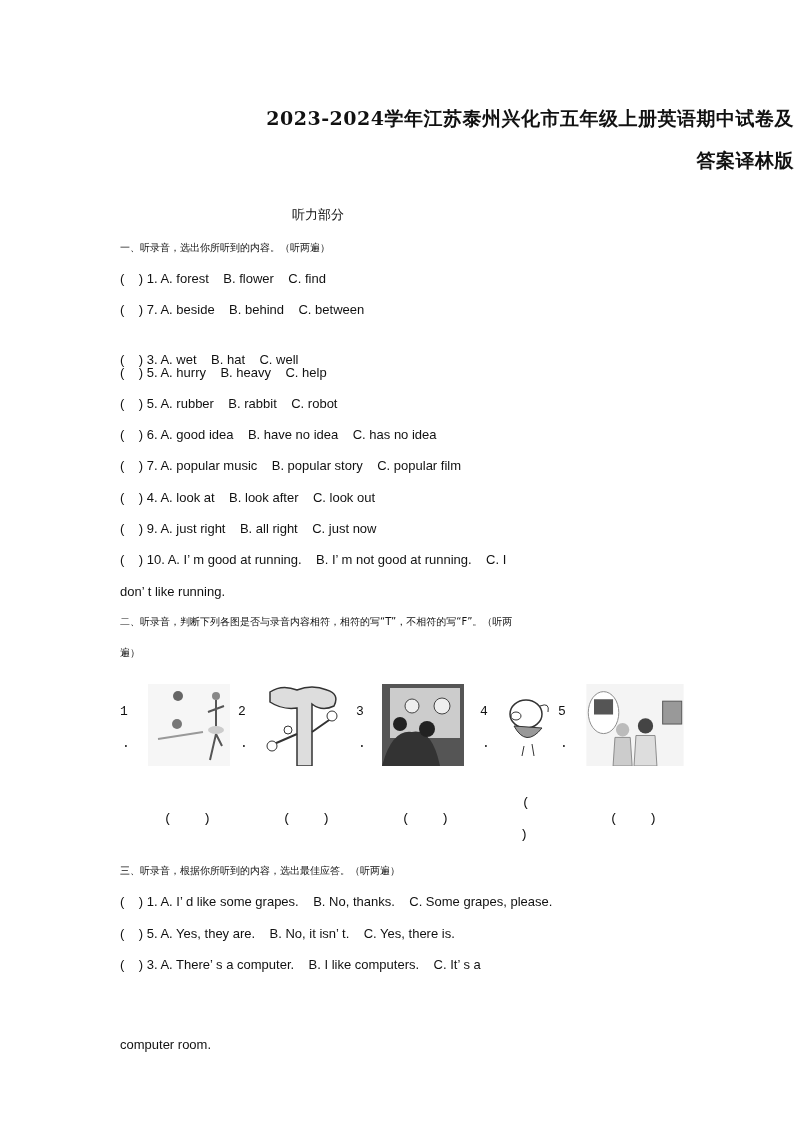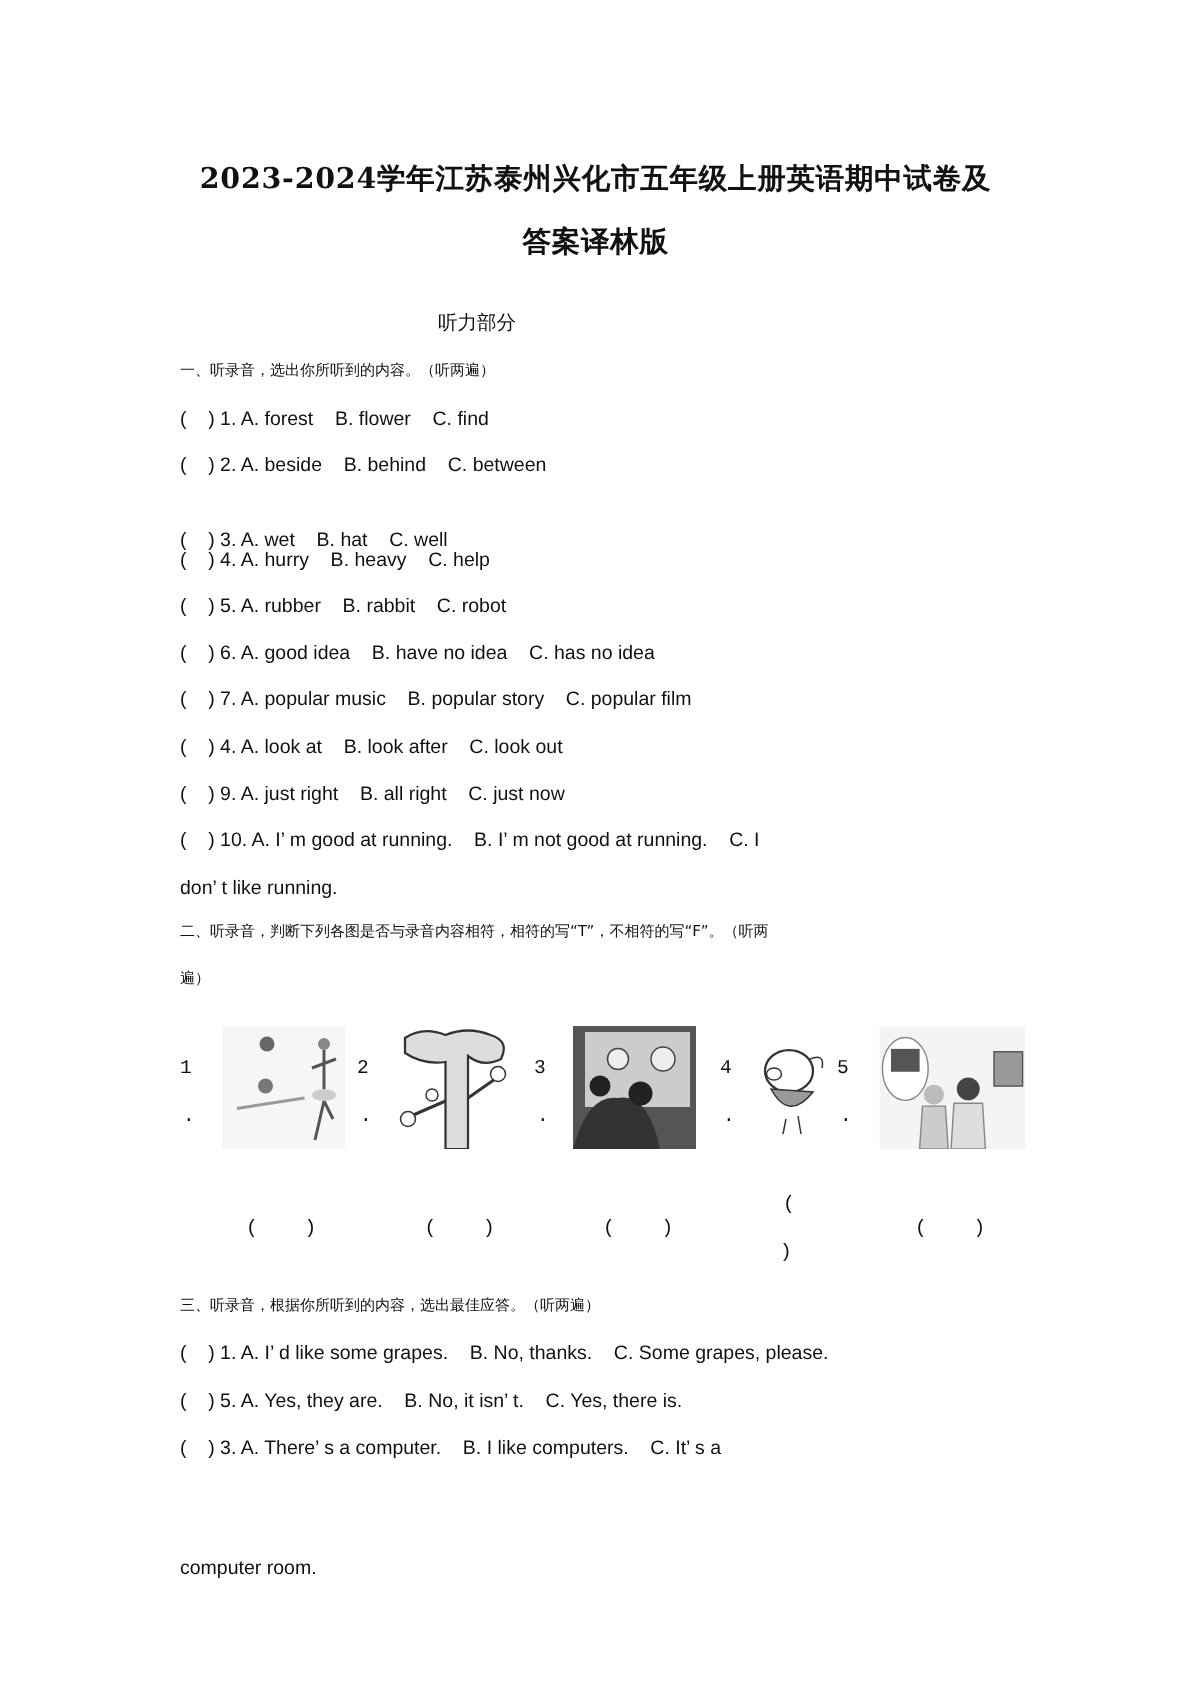--- a/index.html
+++ b/index.html
@@ -1,18 +1,18 @@
 <!DOCTYPE html>
 <html><head>
 <meta charset="utf-8">
 <style>
   html, body { margin: 0; padding: 0; background: #ffffff; }
   body { width: 794px; height: 1123px; position: relative; overflow: hidden; color: #111; }
   .title {
-    position: absolute; left: 0; width: 794px; text-align: center;
+    position: absolute; left: 0; width: 794px; text-align: right;
     font-family: "DejaVu Serif", "Liberation Serif", serif;
     font-size: 19px; font-weight: bold; letter-spacing: 0.5px;
   }
   .t1 { top: 106px; }
   .t2 { top: 148px; }
   .subhead { position: absolute; top: 206px; left: 0; width: 636px; text-align: center; font-family: "DejaVu Sans", sans-serif; font-size: 13px; }
   .line {
     position: absolute; left: 120px; font-family: Liberation Sans, sans-serif;
     font-size: 13px; white-space: pre; line-height: 16px;
   }
@@ -25,23 +25,23 @@
 </style>
 </head>
 <body>
 
 <div class="title t1">2023-2024学年江苏泰州兴化市五年级上册英语期中试卷及</div>
 <div class="title t2">答案译林版</div>
 <div class="subhead">听力部分</div>
 
 <div class="line cn" style="top:240px;">一、听录音，选出你所听到的内容。（听两遍）</div>
 <div class="line" style="top:271px;">(    ) 1. A. forest    B. flower    C. find</div>
-<div class="line" style="top:302px;">(    ) 2. A. beside    B. behind    C. between</div>
+<div class="line" style="top:302px;">(    ) 7. A. beside    B. behind    C. between</div>
 <div class="line" style="top:352px;">(    ) 3. A. wet    B. hat    C. well</div>
-<div class="line" style="top:365px;">(    ) 4. A. hurry    B. heavy    C. help</div>
+<div class="line" style="top:365px;">(    ) 5. A. hurry    B. heavy    C. help</div>
 <div class="line" style="top:396px;">(    ) 5. A. rubber    B. rabbit    C. robot</div>
 <div class="line" style="top:427px;">(    ) 6. A. good idea    B. have no idea    C. has no idea</div>
 <div class="line" style="top:458px;">(    ) 7. A. popular music    B. popular story    C. popular film</div>
 <div class="line" style="top:490px;">(    ) 4. A. look at    B. look after    C. look out</div>
 <div class="line" style="top:521px;">(    ) 9. A. just right    B. all right    C. just now</div>
 <div class="line" style="top:552px;">(    ) 10. A. I’ m good at running.    B. I’ m not good at running.    C. I</div>
 <div class="line" style="top:584px;">don’ t like running.</div>
 
 <div class="line cn" style="top:614px;">二、听录音，判断下列各图是否与录音内容相符，相符的写“T”，不相符的写“F”。（听两</div>
 <div class="line cn" style="top:645px;">遍）</div>

